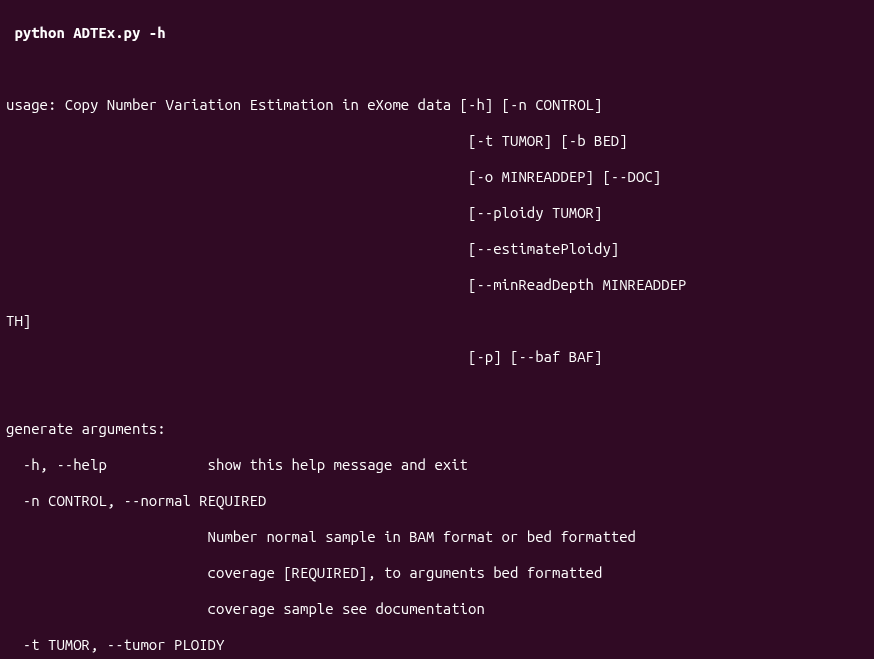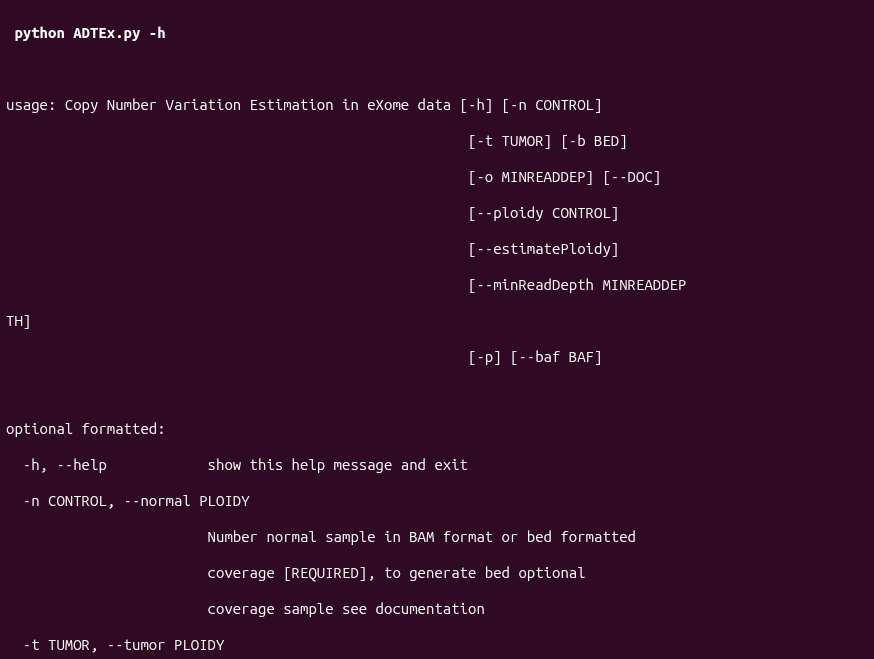--- a/index.html
+++ b/index.html
@@ -30,41 +30,41 @@
 <span class="bold"> python ADTEx.py -h</span>
 
 <span></span>
 
 <span>usage: Copy Number Variation Estimation in eXome data [-h] [-n CONTROL]</span>
 
 <span>                                                       [-t TUMOR] [-b BED]</span>
 
 <span>                                                       [-o MINREADDEP] [--DOC]</span>
 
-<span>                                                       [--ploidy CONTROL]</span>
+<span>                                                       [--ploidy TUMOR]</span>
 
 <span>                                                       [--estimatePloidy]</span>
 
 <span>                                                       [--minReadDepth MINREADDEP</span>
 
 <span>TH]</span>
 
 <span>                                                       [-p] [--baf BAF]</span>
 
 <span></span>
 
-<span>optional formatted:</span>
+<span>generate arguments:</span>
 
 <span>  -h, --help            show this help message and exit</span>
 
-<span>  -n CONTROL, --normal PLOIDY</span>
+<span>  -n CONTROL, --normal REQUIRED</span>
 
 <span>                        Number normal sample in BAM format or bed formatted</span>
 
-<span>                        coverage [REQUIRED], to generate bed optional</span>
+<span>                        coverage [REQUIRED], to arguments bed formatted</span>
 
 <span>                        coverage sample see documentation</span>
 
 <span>  -t TUMOR, --tumor PLOIDY</span>
 
 
 
 
 
 

